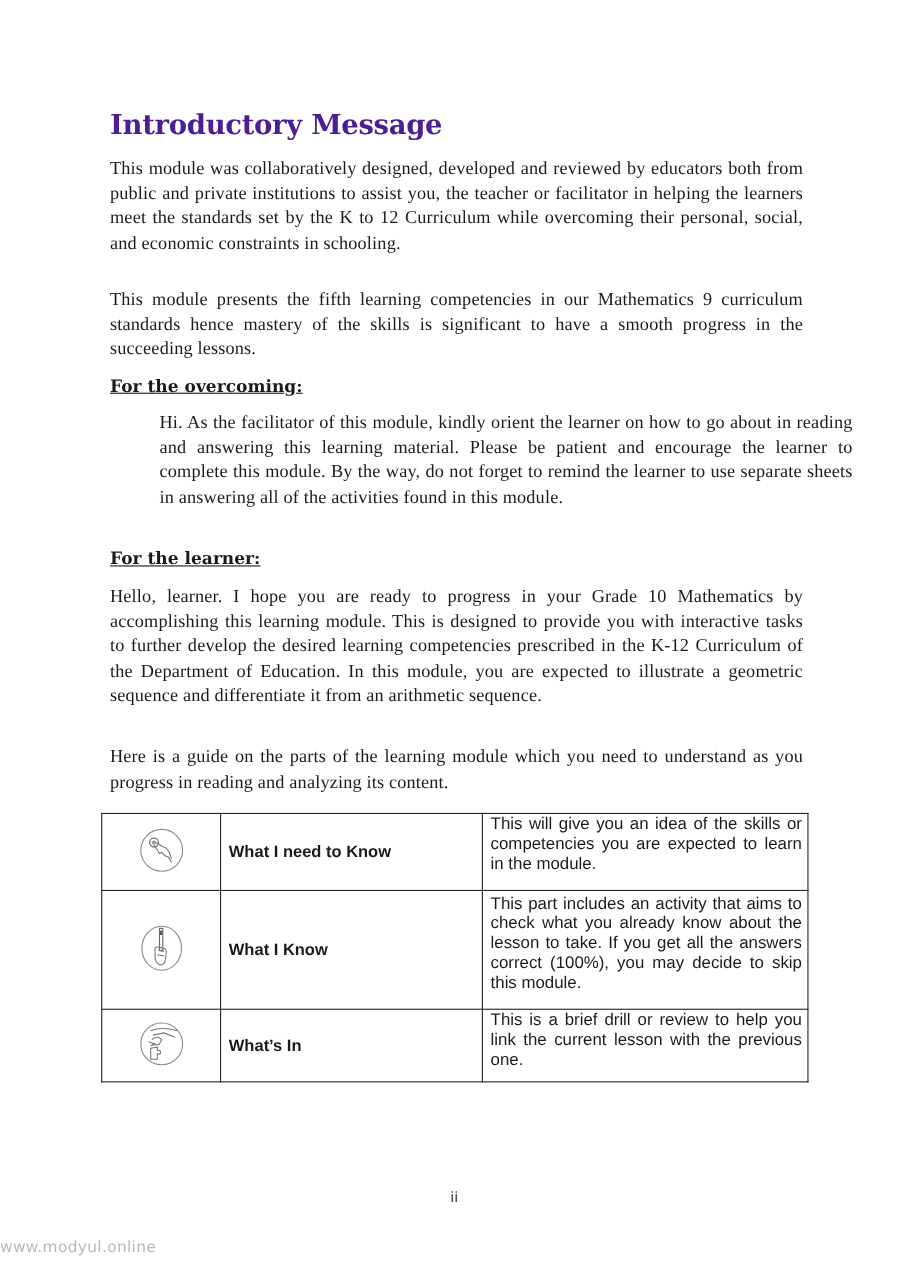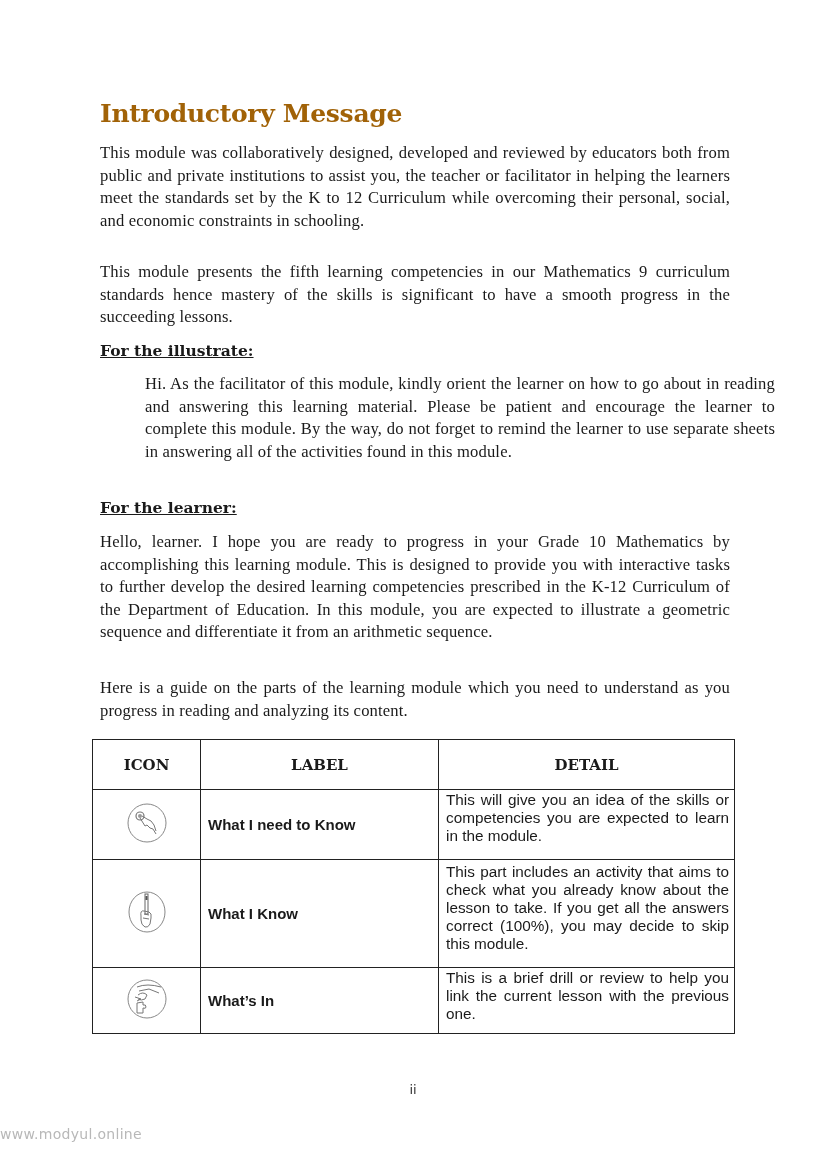--- a/index.html
+++ b/index.html
@@ -1,19 +1,19 @@
 <!DOCTYPE html>
 <html><head>
   <meta charset="utf-8">
   <style>
     html, body { margin: 0; padding: 0; background: #ffffff; }
     body { width: 826px; height: 1169px; position: relative; overflow: hidden;
            font-family: "DejaVu Serif", "Liberation Serif", serif; color: #1a1a1a; }
     .title { position: absolute; left: 100px; top: 99px; font-size: 25px; font-weight: bold;
-             font-family: "DejaVu Serif", serif; letter-spacing: -0.3px; color: #a16207; margin: 0; }
+             font-family: "DejaVu Serif", serif; letter-spacing: -0.3px; color: #4c1d95; margin: 0; }
     .para { position: absolute; left: 100px; width: 630px; font-size: 15.4px; line-height: 22.5px;
             text-align: justify; margin: 0; font-family: "Liberation Serif", "DejaVu Serif", serif;
             font-size: 16.6px; letter-spacing: 0.15px; }
     .sub { position: absolute; left: 100px; font-size: 15.5px; font-weight: bold; text-decoration: underline;
            margin: 0; font-family: "DejaVu Serif", serif; }
     table.guide { position: absolute; left: 92px; top: 739px; width: 643px; border-collapse: collapse; }
     table.guide td, table.guide th { border: 1.3px solid #222; padding: 0; vertical-align: middle; }
     table.guide th { height: 49px; font-family: "DejaVu Serif", serif; font-size: 15px; font-weight: bold; text-align: center; }
     .c-icon { width: 107px; text-align: center; }
     .c-label { width: 230px; padding-left: 7px !important; font-family: Liberation Sans, sans-serif; font-weight: bold; font-size: 15px; }
@@ -27,37 +27,32 @@
   </style>
 </head>
 <body>
 
 <h1 class="title">Introductory Message</h1>
 
 <p class="para" style="top:142px;">This module was collaboratively designed, developed and reviewed by educators both from public and private institutions to assist you, the teacher or facilitator in helping the learners meet the standards set by the K to 12 Curriculum while overcoming their personal, social, and economic constraints in schooling.</p>
 
 <p class="para" style="top:261px;">This module presents the fifth learning competencies in our Mathematics 9 curriculum standards hence mastery of the skills is significant to have a smooth progress in the succeeding lessons.</p>
 
-<p class="sub" style="top:341px;">For the illustrate:</p>
+<p class="sub" style="top:341px;">For the overcoming:</p>
 
 <p class="para" style="top:373px;margin-left:45px;">Hi. As the facilitator of this module, kindly orient the learner on how to go about in reading and answering this learning material. Please be patient and encourage the learner to complete this module.  By the way, do not forget to remind the learner to use separate sheets in answering all of the activities found in this module.</p>
 
 <p class="sub" style="top:498px;">For the learner:</p>
 
 <p class="para" style="top:531px;">Hello, learner. I hope you are ready to progress in your Grade 10 Mathematics by accomplishing this learning module. This is designed to provide you with interactive tasks to further develop the desired learning competencies prescribed in the K-12 Curriculum of the Department of Education. In this module, you are expected to illustrate a geometric sequence and differentiate it from an arithmetic sequence.</p>
 
 <p class="para" style="top:677px;">Here is a guide on the parts of the learning module which you need to understand as you progress in reading and analyzing its content.</p>
 
 <table class="guide">
   <tbody>
-      <tr>
-    <th class="c-icon">ICON</th>
-    <th style="width:230px;">LABEL</th>
-    <th>DETAIL</th>
-  </tr>
   <tr style="height:70px;">
     <td class="c-icon">
       <span class="icon-wrap">
         <svg width="44" height="44" viewBox="0 0 44 44">
           <ellipse cx="22" cy="22" rx="19" ry="19" fill="none" stroke="#888" stroke-width="1"></ellipse>
           <circle cx="15" cy="15" r="4" fill="none" stroke="#777" stroke-width="1.2"></circle>
           <circle cx="15" cy="15" r="2" fill="#999"></circle>
           <path d="M15 17 L20 25 L22 24 L25 27 L28 28 L31 33 M17 15 L22 18 L26 20 L29 24 L31 30" fill="none" stroke="#777" stroke-width="1"></path>
         </svg>
       </span>

